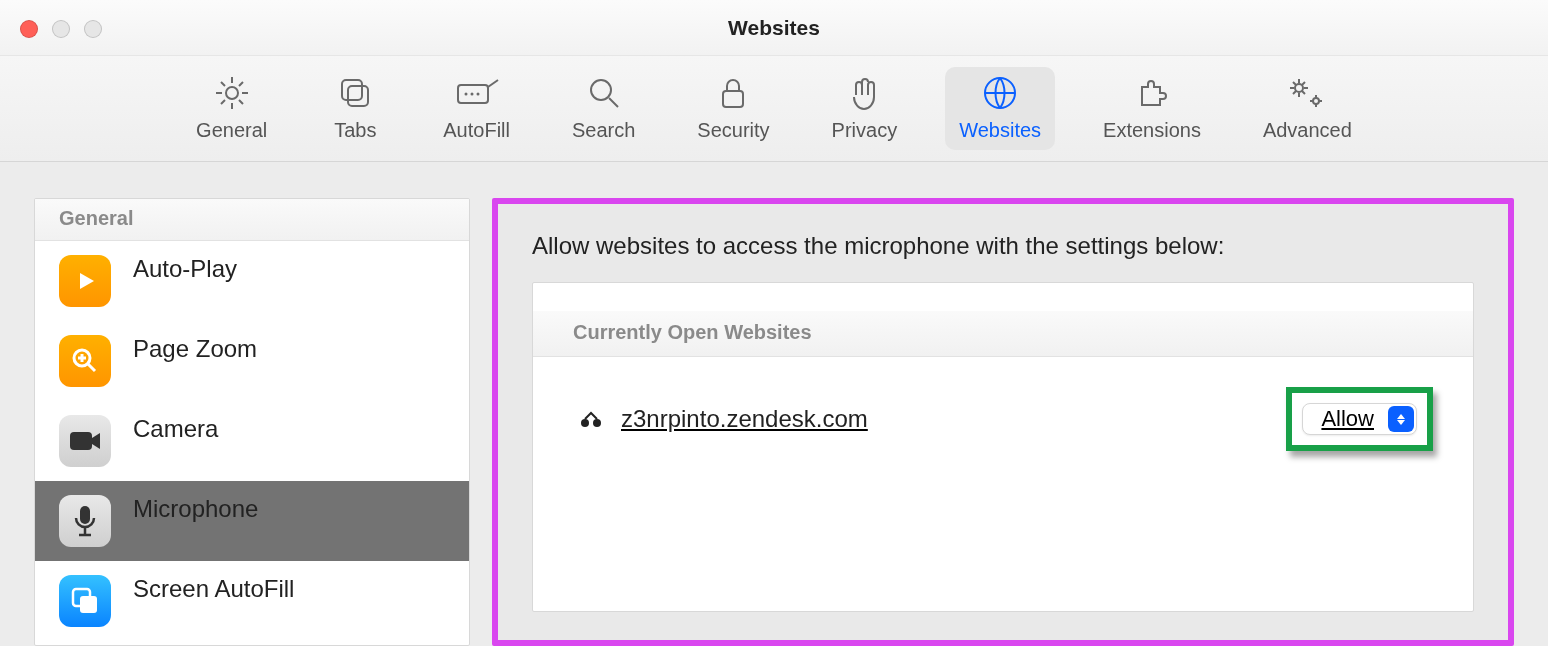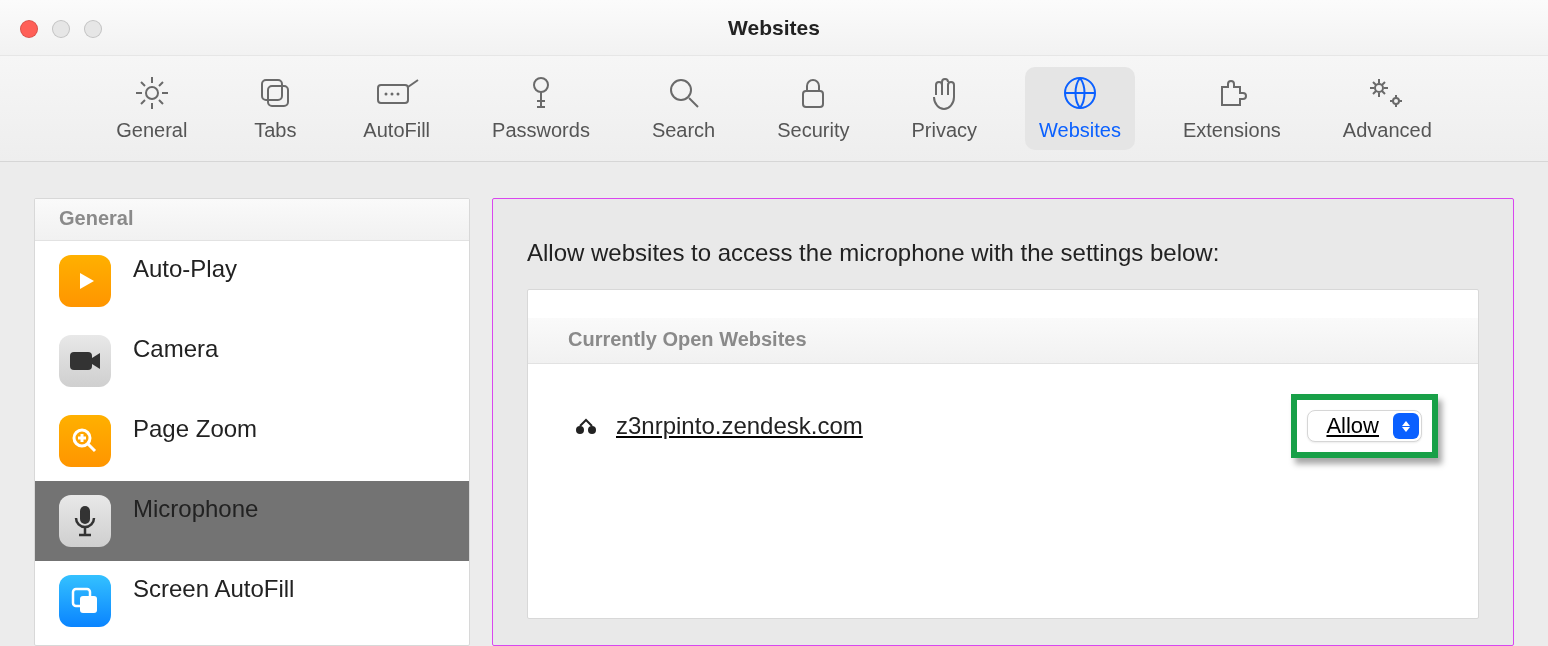--- a/index.html
+++ b/index.html
@@ -104,23 +104,23 @@
     width: 52px; height: 52px; border-radius: 12px;
     display:flex; align-items:center; justify-content:center;
     flex-shrink:0;
   }
   .ic-orange { background: linear-gradient(#ffb000,#ff9500); }
   .ic-grey   { background: linear-gradient(#e8e8e8,#cfcfcf); }
   .ic-blue   { background: linear-gradient(#34c1ff,#0a84ff); }
   .main {
     flex: 1;
     background: #e9e9e9;
-    border: 1px solid #d946ef;
+    border: 6px solid #d946ef;
     border-radius: 2px;
-    padding: 40px 34px 0;
+    padding: 28px 34px 0;
   }
   .main-heading {
     font-size: 24px;
     color: #222;
     margin-bottom: 22px;
   }
   .table-wrap {
     background: #fff;
     border: 1px solid #d8d8d8;
     border-radius: 2px;
@@ -216,27 +216,20 @@
     <svg width="46" height="40" viewBox="0 0 46 40">
       <rect x="4" y="12" width="30" height="18" rx="3"></rect>
       <circle cx="12" cy="21" r="1.5" fill="#6a6a6a" stroke="none"></circle>
       <circle cx="18" cy="21" r="1.5" fill="#6a6a6a" stroke="none"></circle>
       <circle cx="24" cy="21" r="1.5" fill="#6a6a6a" stroke="none"></circle>
       <path d="M34 14 L44 7"></path>
     </svg>
     <span class="t-label">AutoFill</span>
   </div>
 
-  <div class="toolbar-item">
-    <svg width="40" height="40" viewBox="0 0 40 40">
-      <circle cx="20" cy="12" r="7"></circle>
-      <path d="M20 19v15M16 28h8M16 34h8"></path>
-    </svg>
-    <span class="t-label">Passwords</span>
-  </div>
 
   <div class="toolbar-item">
     <svg width="40" height="40" viewBox="0 0 40 40">
       <circle cx="17" cy="17" r="10"></circle>
       <path d="M25 25l9 9"></path>
     </svg>
     <span class="t-label">Search</span>
   </div>
 
   <div class="toolbar-item">
@@ -286,41 +279,41 @@
   <div class="sidebar">
     <div class="sidebar-header">General</div>
 
     <div class="sidebar-item">
       <div class="sidebar-icon ic-orange">
         <svg width="26" height="26" viewBox="0 0 26 26">
             <path d="M8 5l14 8-14 8z" fill="#fff" stroke="none"></path>
           </svg>
       </div>
       <span>Auto-Play</span>
-    </div>
-
-    <div class="sidebar-item">
-      <div class="sidebar-icon ic-grey">
-        <svg width="34" height="24" viewBox="0 0 34 24">
-            <rect x="2" y="3" width="22" height="18" rx="4" fill="#333"></rect>
-            <path d="M24 9l8-5v16l-8-5z" fill="#333"></path>
-          </svg>
-      </div>
-      <span>Camera</span>
     </div>
 
     <div class="sidebar-item">
       <div class="sidebar-icon ic-orange">
         <svg width="30" height="30" viewBox="0 0 30 30">
             <circle cx="12" cy="12" r="8" fill="none" stroke="#fff" stroke-width="3"></circle>
             <path d="M18 18l7 7" stroke="#fff" stroke-width="3"></path>
             <path d="M12 8v8M8 12h8" stroke="#fff" stroke-width="3"></path>
           </svg>
       </div>
       <span>Page Zoom</span>
+    </div>
+
+    <div class="sidebar-item">
+      <div class="sidebar-icon ic-grey">
+        <svg width="34" height="24" viewBox="0 0 34 24">
+            <rect x="2" y="3" width="22" height="18" rx="4" fill="#333"></rect>
+            <path d="M24 9l8-5v16l-8-5z" fill="#333"></path>
+          </svg>
+      </div>
+      <span>Camera</span>
     </div>
 
     <div class="sidebar-item selected">
       <div class="sidebar-icon ic-grey">
         <svg width="26" height="34" viewBox="0 0 26 34">
             <rect x="8" y="2" width="10" height="18" rx="5" fill="#333"></rect>
             <path d="M4 14a9 9 0 0 0 18 0" fill="none" stroke="#333" stroke-width="2.5"></path>
             <path d="M13 23v7M7 31h12" stroke="#333" stroke-width="2.5"></path>
           </svg>
       </div>

